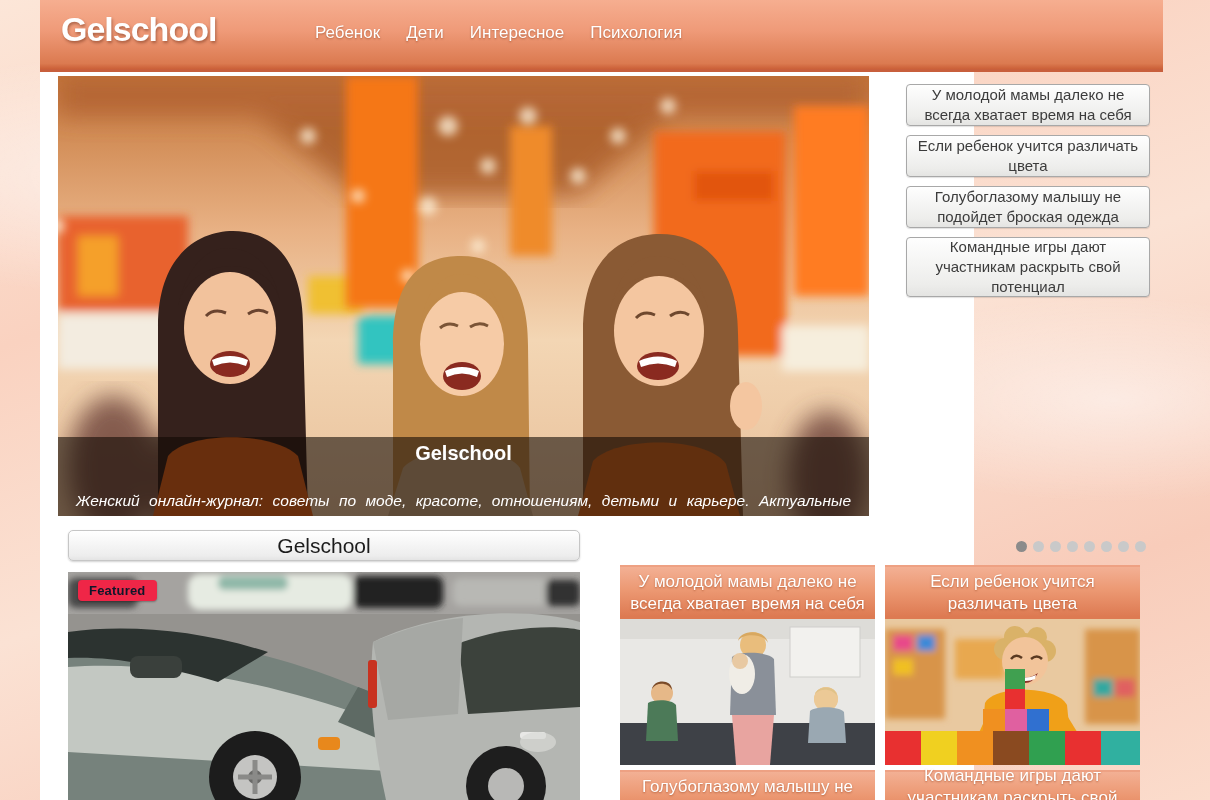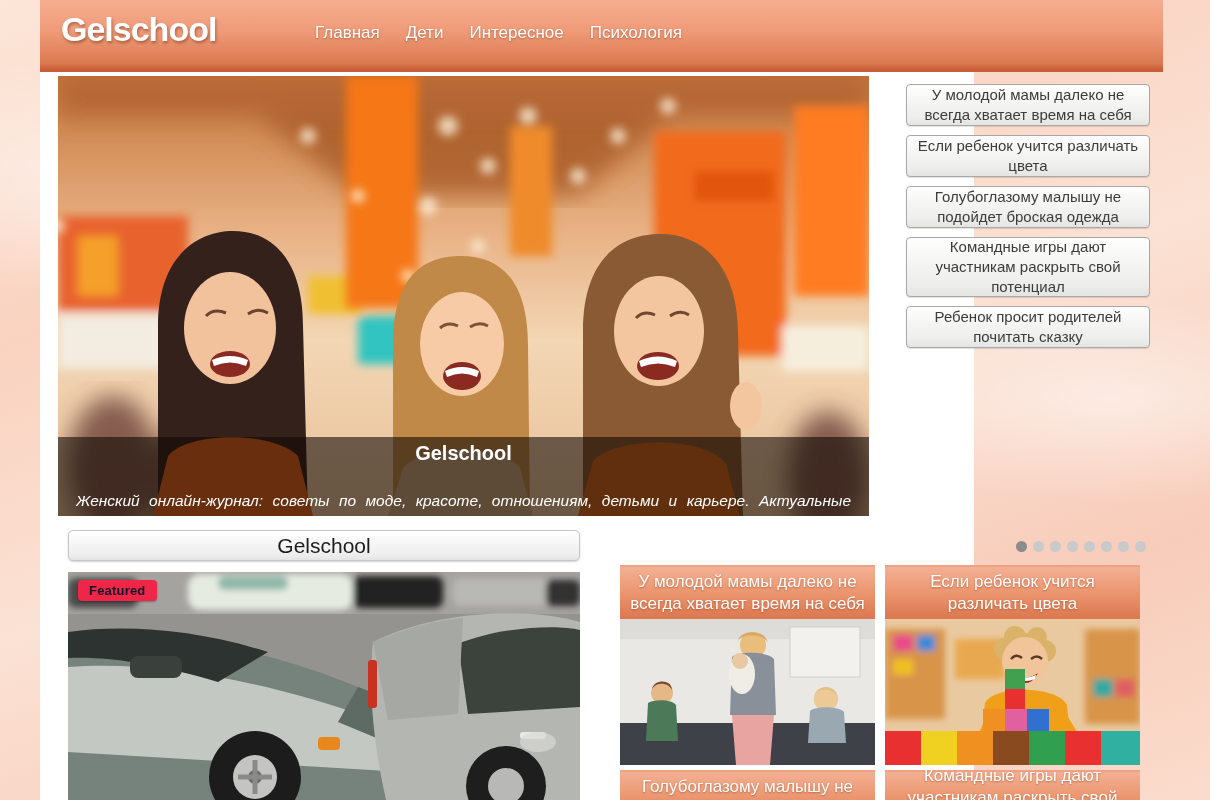--- a/index.html
+++ b/index.html
@@ -102,21 +102,21 @@
   .card4 { left:845px; top:770px; }
 </style>
 </head>
 <body>
 
 <div class="page">
 
   <div class="header">
     <div class="logo">Gelschool</div>
     <div class="nav">
-      <span class="nav-item">Главная</span>
+      <span class="nav-item">Ребенок</span>
       <span class="nav-item">Дети</span>
       <span class="nav-item">Интересное</span>
       <span class="nav-item">Психология</span>
     </div>
   </div>
 
   <div class="hero">
     <svg viewBox="0 0 811 440" preserveAspectRatio="none">
       <defs>
         <filter id="b1">
@@ -220,21 +220,20 @@
       <div class="hero-title">Gelschool</div>
       <div class="hero-desc">Женский онлайн-журнал: советы по моде, красоте, отношениям, детьми и карьере. Актуальные тренды, вдохновение и полезные статьи для современной женщины</div>
     </div>
   </div>
 
   <div class="sidebar">
     <div class="side-btn h2">У молодой мамы далеко не всегда хватает время на себя</div>
     <div class="side-btn h2">Если ребенок учится различать цвета</div>
     <div class="side-btn h2">Голубоглазому малышу не подойдет броская одежда</div>
     <div class="side-btn h3">Командные игры дают участникам раскрыть свой потенциал</div>
-    <div class="side-btn h2">Ребенок просит родителей почитать сказку</div>
   </div>
 
   <div class="section-title">Gelschool</div>
 
   <div class="carousel-dots">
       <span class="dot active"></span>
       <span class="dot"></span>
       <span class="dot"></span>
       <span class="dot"></span>
       <span class="dot"></span>

